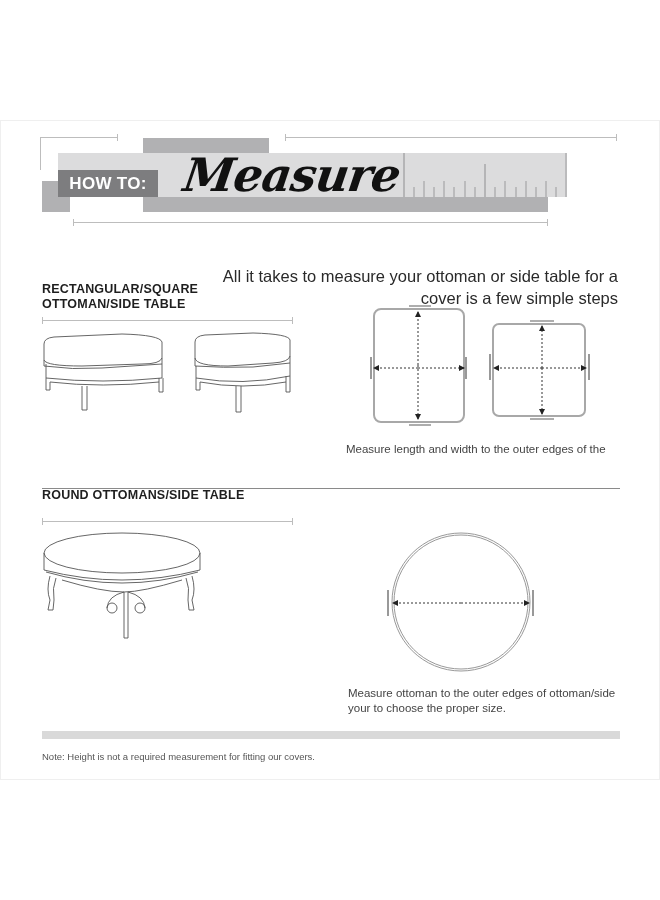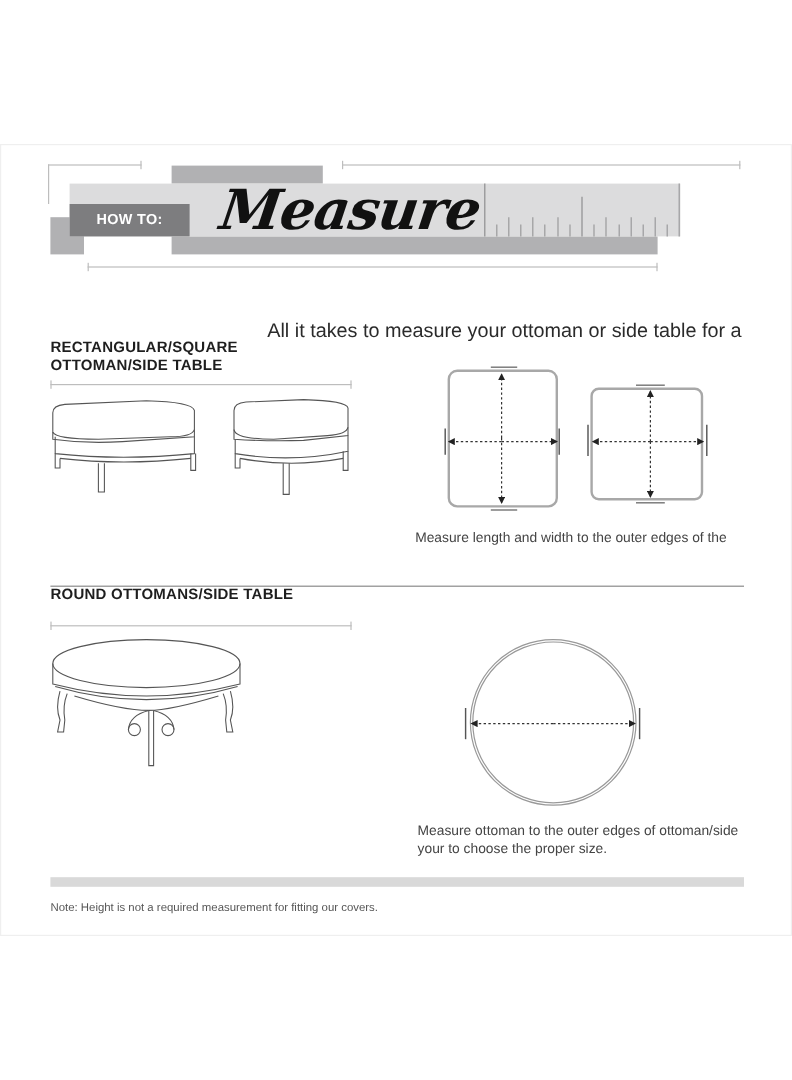--- a/index.html
+++ b/index.html
@@ -11,21 +11,21 @@
     position: absolute; left: 0; top: 120px; width: 658px; height: 658px;
     border: 1px solid #efefef; background: #fff;
   }
   .abs { position: absolute; }
   
   .rule-line { position: absolute; height: 1px; background: #bdbdbd; }
   .tick-end { position: absolute; width: 1px; height: 7px; background: #bdbdbd; }
   .block { position: absolute; }
   .howto {
     position: absolute; left: 58px; top: 170px; width: 100px; height: 27px;
-    background: #7d7d7f; color: #fff; font-weight: bold; font-size: 12px;
+    background: #7d7d7f; color: #fff; font-weight: bold; font-size: 17px;
     line-height: 27px; text-align: center; letter-spacing: 0.3px;
   }
   .measure-title {
     position: absolute; left: 184px; top: 148px; font-family: "DejaVu Serif", serif;
     font-style: italic; font-weight: bold; font-size: 46px; color: #111; letter-spacing: -1px;
     transform: skewX(-8deg);
   }
   .subtitle {
     position: absolute; right: 42px; top: 233px; width: 430px; text-align: right;
     font-size: 16.5px; line-height: 22px; color: #2a2a2a; margin-top: 32px;
@@ -89,20 +89,21 @@
       <line x1="163" y1="0" x2="163" y2="44"></line>
     </g>
   </svg>
 
   <div class="howto">HOW TO:</div>
   <div class="measure-title">Measure</div>
 </div>
 
 <div class="subtitle">
   <div>All it takes to measure your ottoman or side table for a</div>
+  <div>cover is a few simple steps</div>
 </div>
 
 <div class="section-title" style="left:42px; top:282px; width:250px;">
   <div>RECTANGULAR/SQUARE</div>
   <div>OTTOMAN/SIDE TABLE</div>
 </div>
 <div class="rule-line" style="left:42px; top:320px; width:251px;"></div>
 <div class="tick-end" style="left:42px; top:317px;"></div>
 <div class="tick-end" style="left:292px; top:317px;"></div>
 

